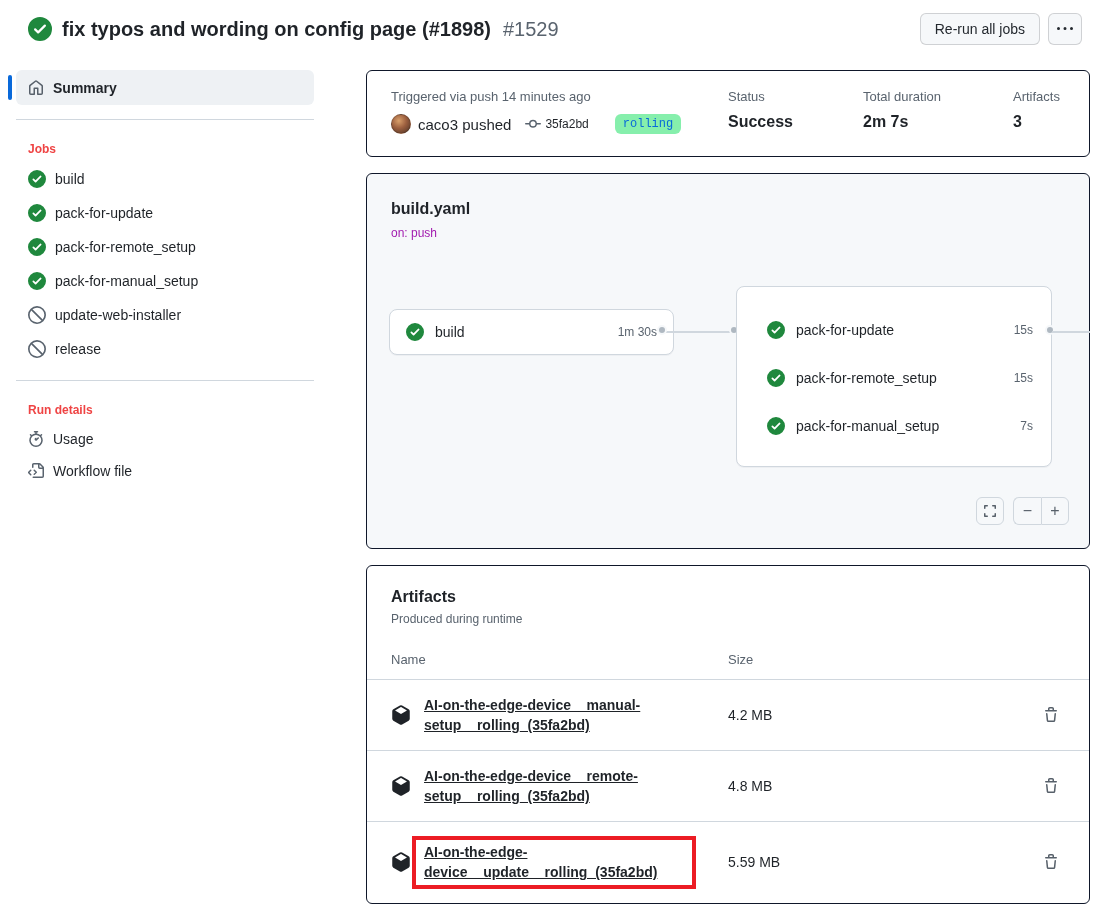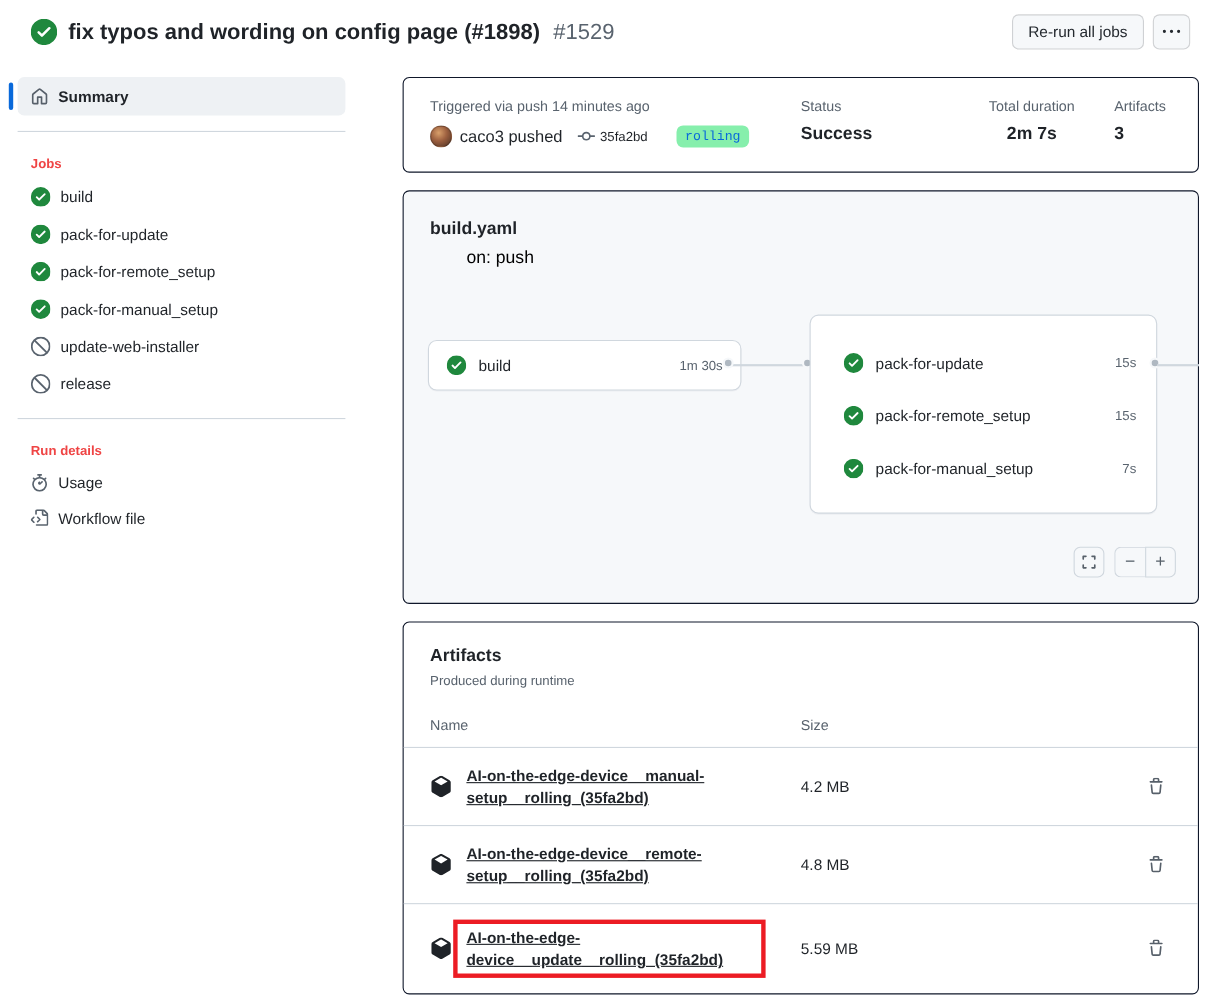--- a/index.html
+++ b/index.html
@@ -42,35 +42,35 @@
 
   
   .card { border:1px solid #0f172a; border-radius:6px; background:#fff; margin-bottom:16px; }
 
   
   .summary-card { display:flex; padding:18px 24px 22px 24px; }
   .sc-label { font-size:13px; color:#59636e; }
   .sc-value { font-size:16px; font-weight:bold; margin-top:9px; }
   .sc-left { width:337px; flex:none; }
   .sc-col-status { width:135px; flex:none; }
-  .sc-col-duration { width:150px; flex:none;text-align:center; }
+  .sc-col-duration { width:150px; flex:none; }
   .sc-col-artifacts { flex:1; }
   .actor-line { display:flex; align-items:center; margin-top:10px; font-size:15px; }
   .avatar { width:20px; height:20px; border-radius:50%; flex:none; margin-right:7px;
     background:radial-gradient(circle at 38% 32%, #d9a06b 0%, #9c5f3f 45%, #4a3124 100%);
     border:1px solid rgba(0,0,0,0.15); }
   .commit-icon { width:16px; height:16px; color:#59636e; margin:0 4px 0 14px; }
   .sha { font-size:12px; color:#1f2328; }
   .branch-badge { margin-left:26px; font-family:"Liberation Mono", monospace; font-size:12px;
     color:#0969da; background:#86efac; border-radius:6px; padding:3px 8px; }
 
   
   .graph-card { position:relative; height:376px; background:#f6f8fa; }
   .gc-title { position:absolute; left:24px; top:26px; font-size:16px; font-weight:bold; }
-  .gc-trigger { position:absolute; left:24px; top:52px; font-size:16px; color:#000000;margin-left:33px; }
+  .gc-trigger { position:absolute; left:24px; top:52px; font-size:12px; color:#a21caf; }
   .node { position:absolute; background:#fff; border:1px solid #d0d7de; border-radius:8px;
     box-shadow:0 1px 0 rgba(31,35,40,0.04); }
   .node-build { left:22px; top:135px; width:285px; height:46px; display:flex;
     align-items:center; padding:0 16px; gap:11px; cursor:pointer; }
   .node-build .jname { font-size:14px; }
   .jtime { margin-left:auto; font-size:12px; color:#59636e; }
   .group-box { left:369px; top:112px; width:316px; height:181px; padding-top:19px; }
   .group-row { height:48px; display:flex; align-items:center; gap:11px;
     padding:0 18px 0 30px; font-size:14px; cursor:pointer; }
   .conn { position:absolute; background:#d0d7de; height:2px; }

